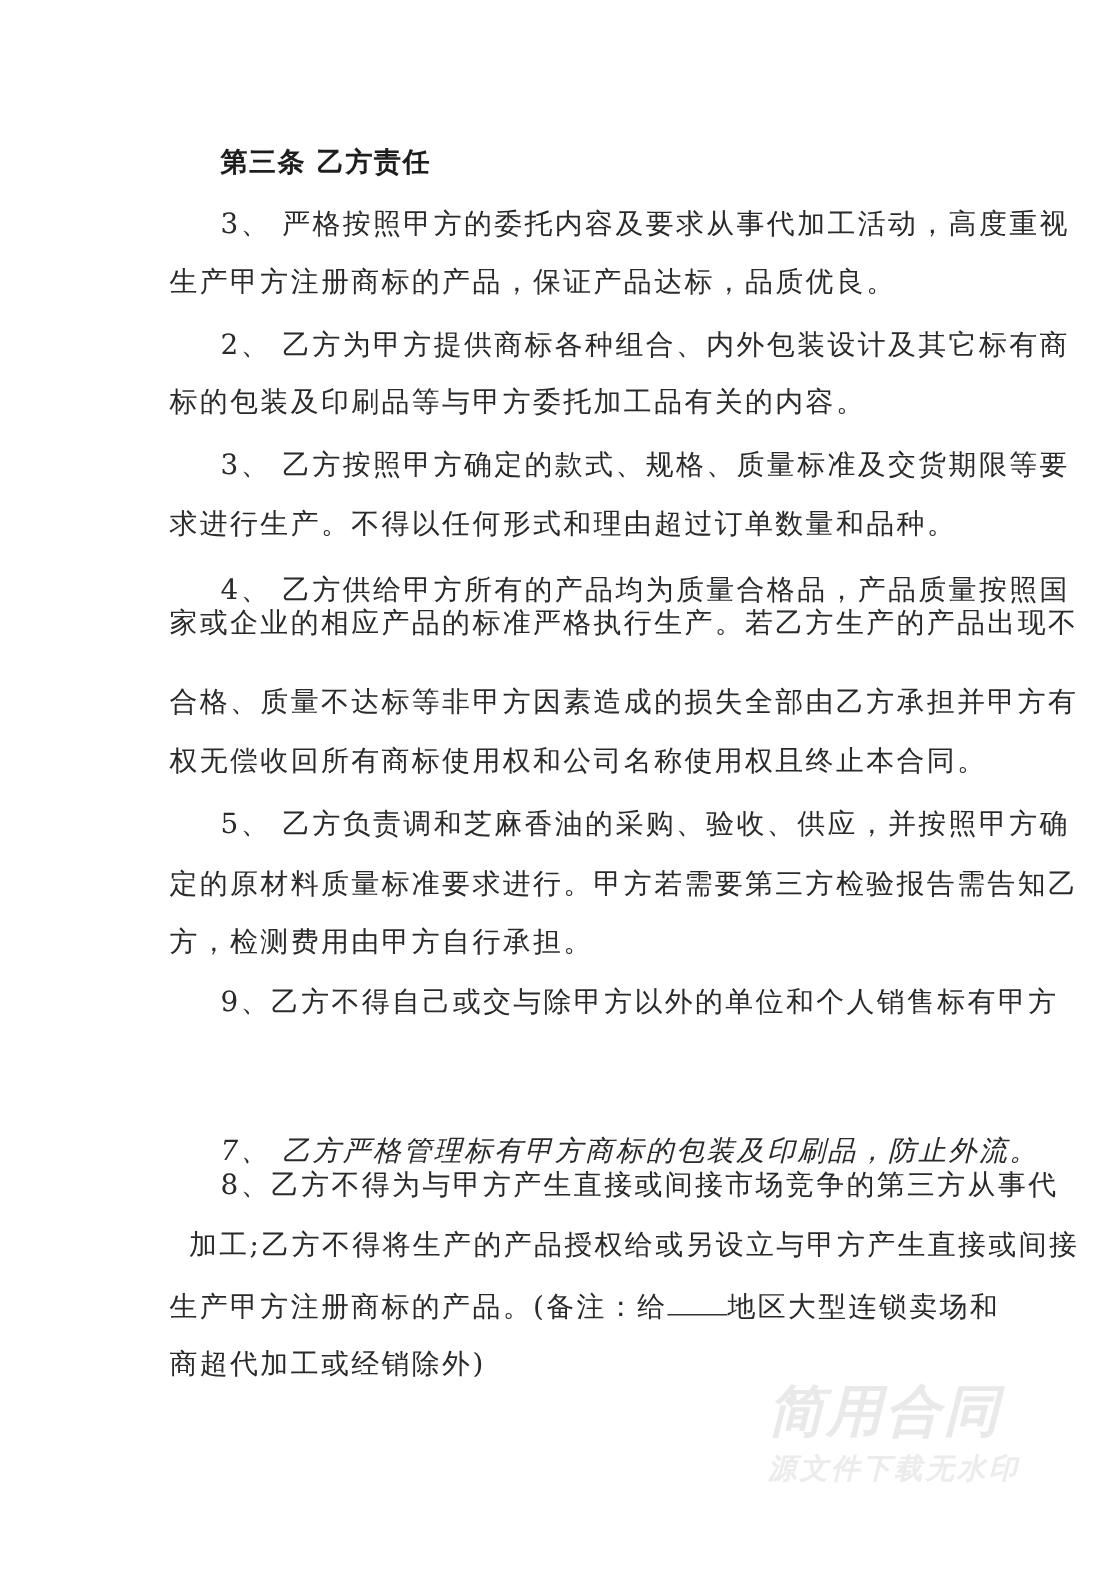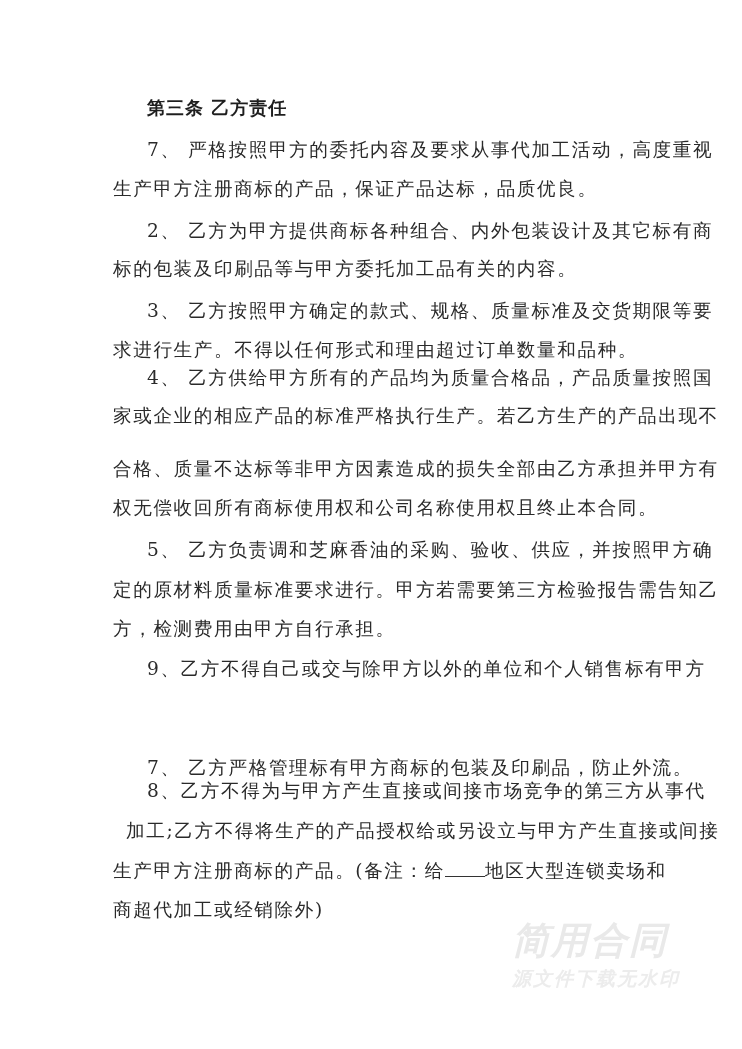--- a/index.html
+++ b/index.html
@@ -46,41 +46,41 @@
     font-size: 19px; color: #ececec; letter-spacing: 2px; white-space: nowrap;
   }
 </style>
 </head>
 <body>
 
 <div class="page">
 
   <div class="heading">第三条  乙方责任</div>
 
-  <div class="line first" style="top:138px">7、 严格按照甲方的委托内容及要求从事代加工活动，高度重视</div>
+  <div class="line first" style="top:138px">3、 严格按照甲方的委托内容及要求从事代加工活动，高度重视</div>
   <div class="line last" style="top:177px">生产甲方注册商标的产品，保证产品达标，品质优良。</div>
 
   <div class="line first" style="top:219px">2、 乙方为甲方提供商标各种组合、内外包装设计及其它标有商</div>
   <div class="line last" style="top:257px">标的包装及印刷品等与甲方委托加工品有关的内容。</div>
 
   <div class="line first" style="top:299px">3、 乙方按照甲方确定的款式、规格、质量标准及交货期限等要</div>
   <div class="line last" style="top:338px">求进行生产。不得以任何形式和理由超过订单数量和品种。</div>
 
-  <div class="line first" style="top:366px">4、 乙方供给甲方所有的产品均为质量合格品，产品质量按照国</div>
+  <div class="line first" style="top:382px">4、 乙方供给甲方所有的产品均为质量合格品，产品质量按照国</div>
   <div class="line" style="top:404px">家或企业的相应产品的标准严格执行生产。若乙方生产的产品出现不</div>
   <div class="line" style="top:457px">合格、质量不达标等非甲方因素造成的损失全部由乙方承担并甲方有</div>
   <div class="line last" style="top:496px">权无偿收回所有商标使用权和公司名称使用权且终止本合同。</div>
 
   <div class="line first" style="top:538px">5、 乙方负责调和芝麻香油的采购、验收、供应，并按照甲方确</div>
   <div class="line last" style="top:617px">方，检测费用由甲方自行承担。</div>
   <div class="line" style="top:578px">定的原材料质量标准要求进行。甲方若需要第三方检验报告需告知乙</div>
 
   <div class="line first" style="top:657px">9、乙方不得自己或交与除甲方以外的单位和个人销售标有甲方</div>
 
-  <div class="line first last" style="top:756px; width:460px;">7、 乙方严格管理标有甲方商标的包装及印刷品，防止外流。</div>
+  <div class="line first last" style="top:756px; width:460px;font-style:italic;">7、 乙方严格管理标有甲方商标的包装及印刷品，防止外流。</div>
 
   <div class="line first" style="top:779px; width:468px;">8、乙方不得为与甲方产生直接或间接市场竞争的第三方从事代</div>
   <div class="line" style="top:819px; width:502px;margin-left:13px;">加工;乙方不得将生产的产品授权给或另设立与甲方产生直接或间接</div>
   <div class="line last" style="top:858px; width:520px; text-align:left; text-align-last:left;">
     <span>生产甲方注册商标的产品。(备注：给</span><span class="blank"></span><span>地区大型连锁卖场和</span>
   </div>
   <div class="line last" style="top:898px">商超代加工或经销除外)</div>
 
   <div class="wm1">简用合同</div>
   <div class="wm2">源文件下载无水印</div>

